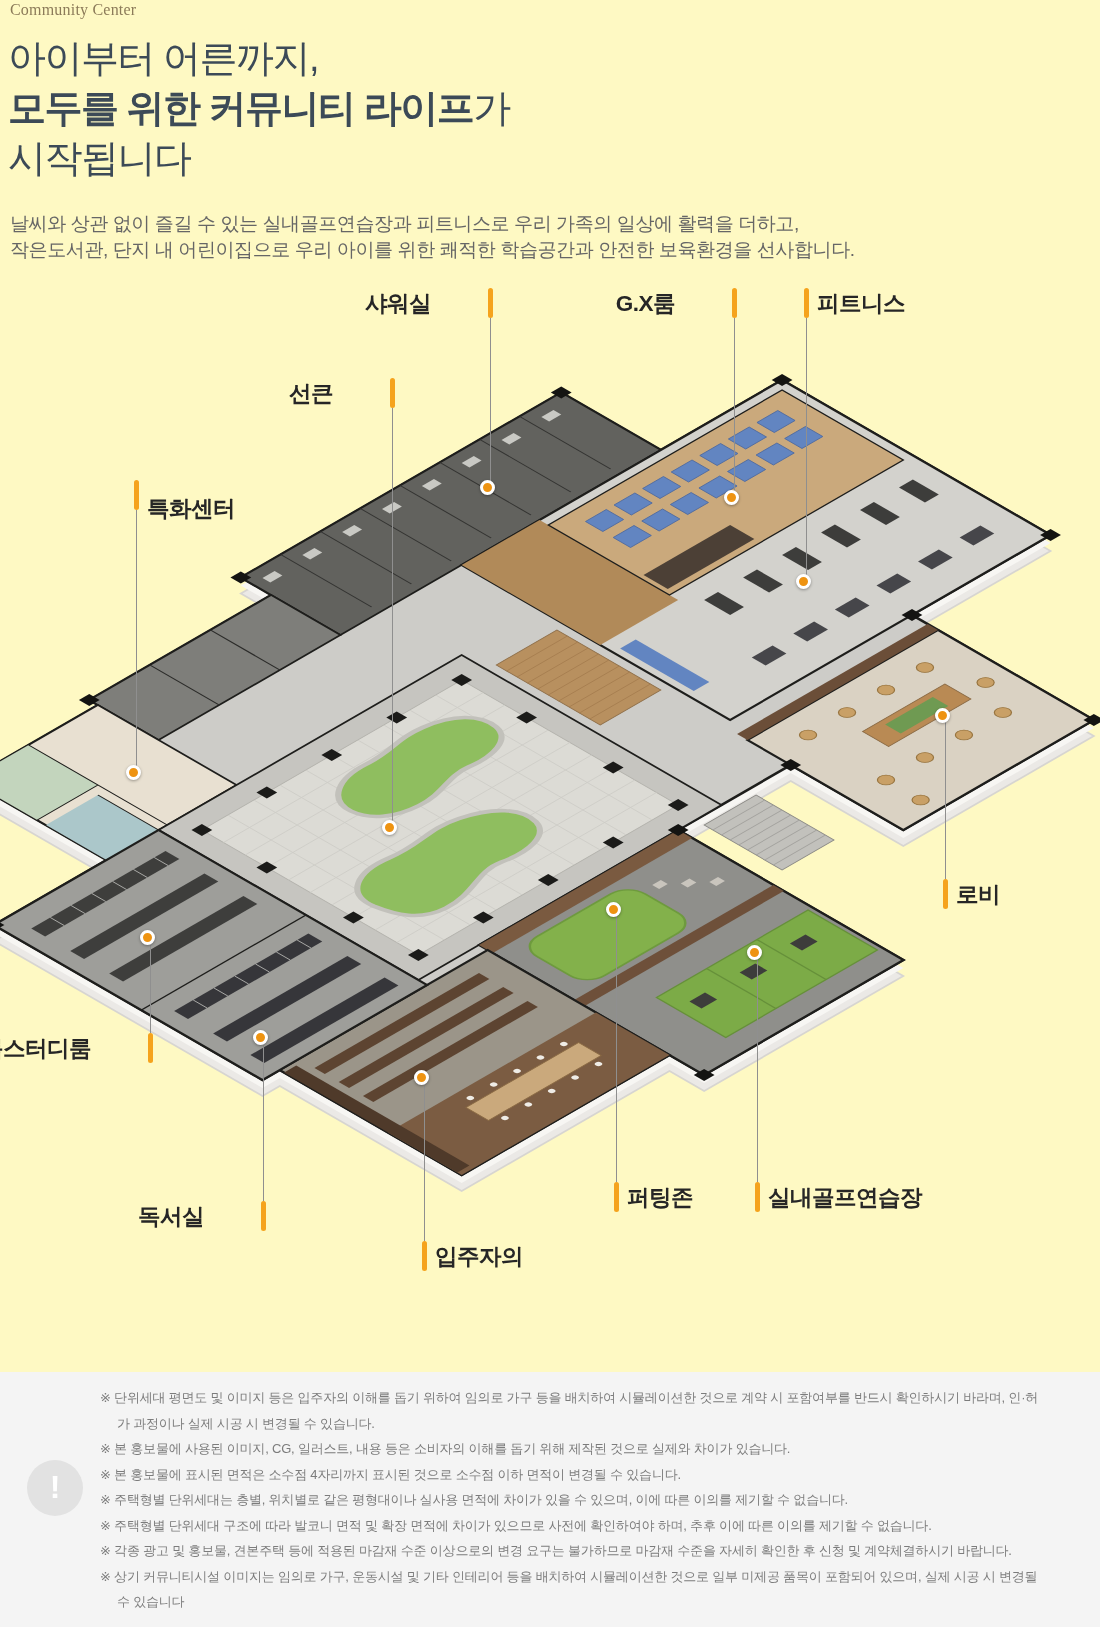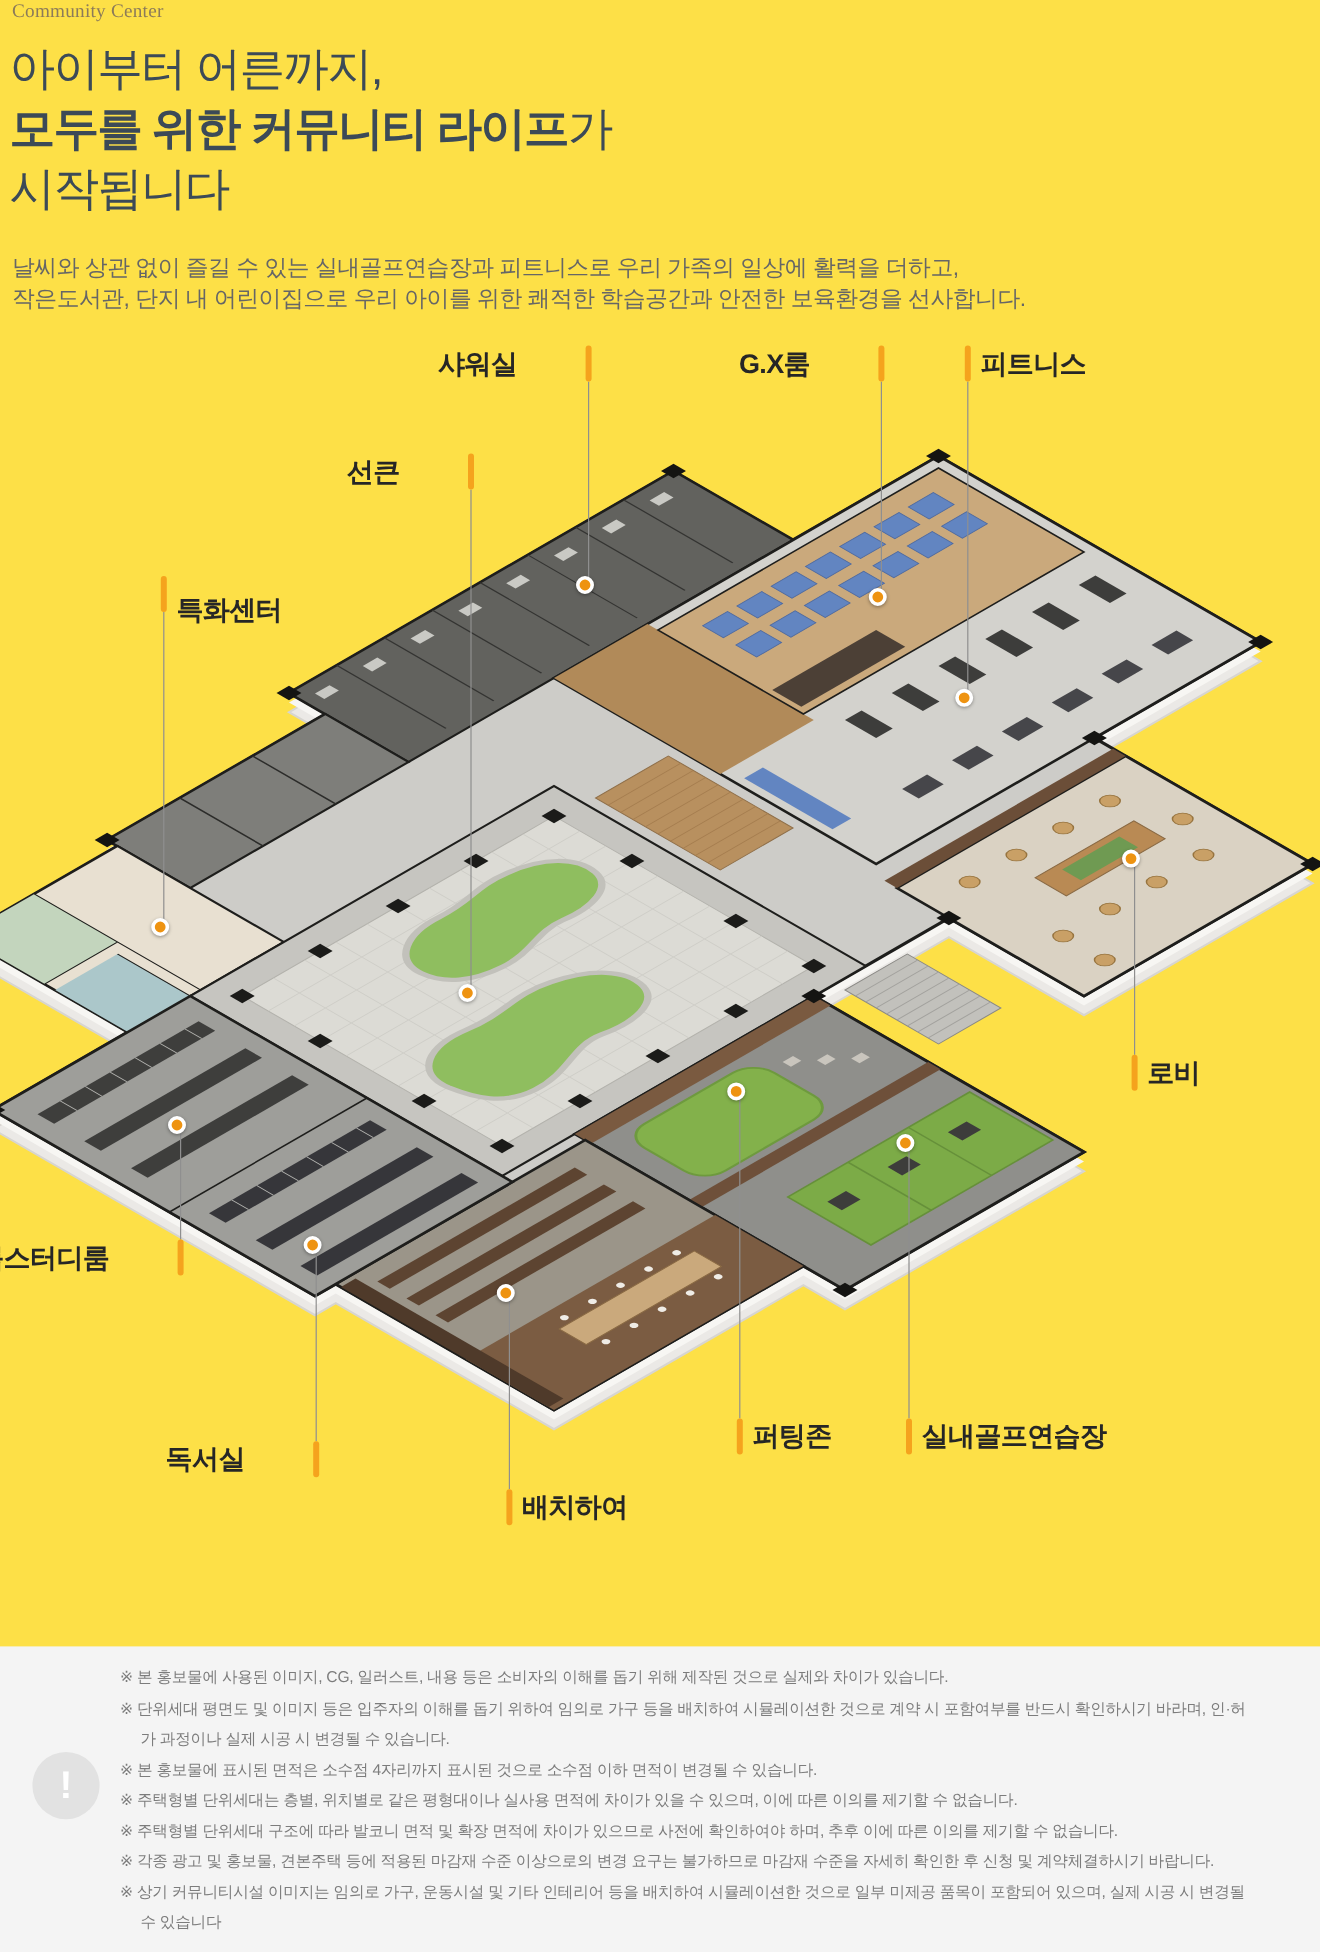--- a/index.html
+++ b/index.html
@@ -1,19 +1,19 @@
 <!DOCTYPE html>
 <html style="--accent: #f5a31d; --dot: #ee9311; --heading: #3c4a57; --eyebrow: #8c7b59;"><head>
 <meta charset="utf-8">
 <style>
   * { margin:0; padding:0; box-sizing:border-box; }
   html,body { background:#fff; }
   .page {
     position:relative; width:1100px; height:1627px; margin:0 auto;
-    background:#fde047; overflow:hidden;
+    background:#fef9c3; overflow:hidden;
     font-family:"Liberation Sans","DejaVu Sans",sans-serif;
   }
   .eyebrow {
     position:absolute; left:10px; top:1px;
     font-family:"Liberation Serif","DejaVu Serif",serif;
     font-size:16px; letter-spacing:0.2px; color:var(--eyebrow,#8c7b59);
   }
   .title {
     position:absolute; left:8px; top:33px;
     font-size:38px; line-height:50px; font-weight:400;
@@ -295,37 +295,37 @@
       <div class="lead-line" style="left: 149.5px; top: 940px; height: 93px;"></div>
       <div class="label-bar" style="left: 147.5px; top: 1033px;"></div>
       <div class="label-text" style="top: 1048px; right: 961px;">그룹스터디룸</div>
       <div class="plan-dot" style="left: 139.5px; top: 929.5px;"></div>
       <div class="lead-line" style="left: 262.5px; top: 1040px; height: 161px;"></div>
       <div class="label-bar" style="left: 260.5px; top: 1201px;"></div>
       <div class="label-text" style="top: 1216px; right: 848px; margin-left: 12px;">독서실</div>
       <div class="plan-dot" style="left: 252.5px; top: 1029.5px;"></div>
       <div class="lead-line" style="left: 423.5px; top: 1080px; height: 161px;"></div>
       <div class="label-bar" style="left: 421.5px; top: 1241px;"></div>
-      <div class="label-text" style="top: 1256px; left: 435px;">배치하여</div>
+      <div class="label-text" style="top: 1256px; left: 435px;">입주자의</div>
       <div class="plan-dot" style="left: 413.5px; top: 1069.5px;"></div>
       <div class="lead-line" style="left: 615.5px; top: 912px; height: 270px;"></div>
       <div class="label-bar" style="left: 613.5px; top: 1182px;"></div>
       <div class="label-text" style="top: 1197px; left: 627px;">퍼팅존</div>
       <div class="plan-dot" style="left: 605.5px; top: 901.5px;"></div>
       <div class="lead-line" style="left: 756.5px; top: 955px; height: 227px;"></div>
       <div class="label-bar" style="left: 754.5px; top: 1182px;"></div>
       <div class="label-text" style="top: 1197px; left: 768px;">실내골프연습장</div>
       <div class="plan-dot" style="left: 746.5px; top: 944.5px;"></div>
     </div>
 
   <div class="disclaimer">
     <div class="disc-icon">!</div>
     <div class="disc-lines">
+        <div class="disc-line">※ 단위세대 평면도 및 이미지 등은 입주자의 이해를 돕기 위하여 임의로 가구 등을 배치하여 시뮬레이션한 것으로 계약 시 포함여부를 반드시 확인하시기 바라며, 인·허가 과정이나 실제 시공 시 변경될 수 있습니다.</div>
         <div class="disc-line">※ 본 홍보물에 사용된 이미지, CG, 일러스트, 내용 등은 소비자의 이해를 돕기 위해 제작된 것으로 실제와 차이가 있습니다.</div>
-        <div class="disc-line">※ 단위세대 평면도 및 이미지 등은 입주자의 이해를 돕기 위하여 임의로 가구 등을 배치하여 시뮬레이션한 것으로 계약 시 포함여부를 반드시 확인하시기 바라며, 인·허가 과정이나 실제 시공 시 변경될 수 있습니다.</div>
         <div class="disc-line">※ 본 홍보물에 표시된 면적은 소수점 4자리까지 표시된 것으로 소수점 이하 면적이 변경될 수 있습니다.</div>
         <div class="disc-line">※ 주택형별 단위세대는 층별, 위치별로 같은 평형대이나 실사용 면적에 차이가 있을 수 있으며, 이에 따른 이의를 제기할 수 없습니다.</div>
         <div class="disc-line">※ 주택형별 단위세대 구조에 따라 발코니 면적 및 확장 면적에 차이가 있으므로 사전에 확인하여야 하며, 추후 이에 따른 이의를 제기할 수 없습니다.</div>
         <div class="disc-line">※ 각종 광고 및 홍보물, 견본주택 등에 적용된 마감재 수준 이상으로의 변경 요구는 불가하므로 마감재 수준을 자세히 확인한 후 신청 및 계약체결하시기 바랍니다.</div>
         <div class="disc-line">※ 상기 커뮤니티시설 이미지는 임의로 가구, 운동시설 및 기타 인테리어 등을 배치하여 시뮬레이션한 것으로 일부 미제공 품목이 포함되어 있으며, 실제 시공 시 변경될 수 있습니다</div>
       </div>
   </div>
 
 </div>
 

